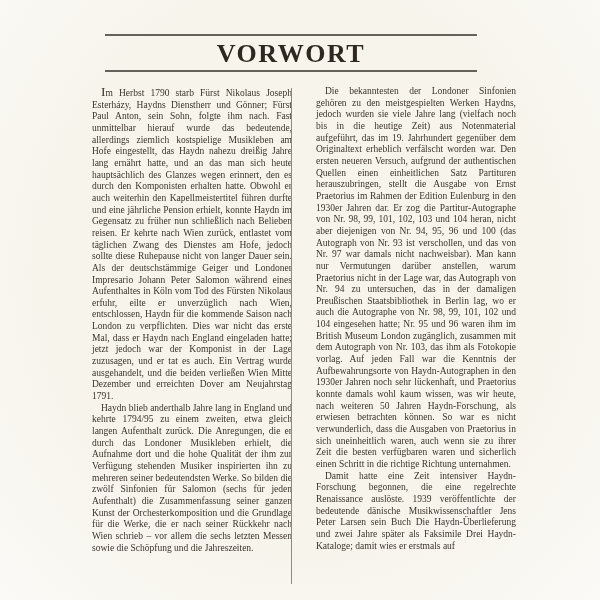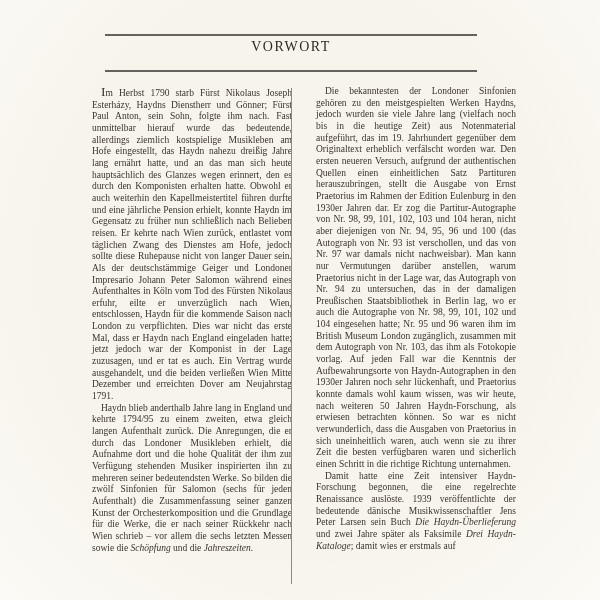--- a/index.html
+++ b/index.html
@@ -24,24 +24,24 @@
     background: #64625a;
   }
   .rule-top    { top: 34px; left: 105px; width: 372px; }
   .rule-bottom { top: 70px; left: 105px; width: 372px; }
   .title {
     position: absolute;
     top: 39px;
     left: 105px;
     width: 372px;
     text-align: center;
-    font-size: 14px;
+    font-size: 26px;
     letter-spacing: 1.5px;
     color: #2d2922;
-    font-weight: 400;
+    font-weight: 700;
   }
   .columns {
     position: absolute;
     top: 86px;
     left: 92px;
     width: 424px;
     display: flex;
     gap: 24px;
   }
   .col {
@@ -60,21 +60,20 @@
     text-indent: 9px;
     font-size: 9.5px;
     line-height: 11.65px;
     text-align: justify;
     color: #3a342c;
   }
   .para.first::first-letter {
     font-size: 13.5px;
   }
   .it {
-    font-style: italic;
   }
 </style>
 </head>
 <body>
 
 <div class="page">
   <div class="rule rule-top"></div>
   <div class="title">VORWORT</div>
   <div class="rule rule-bottom"></div>
 

